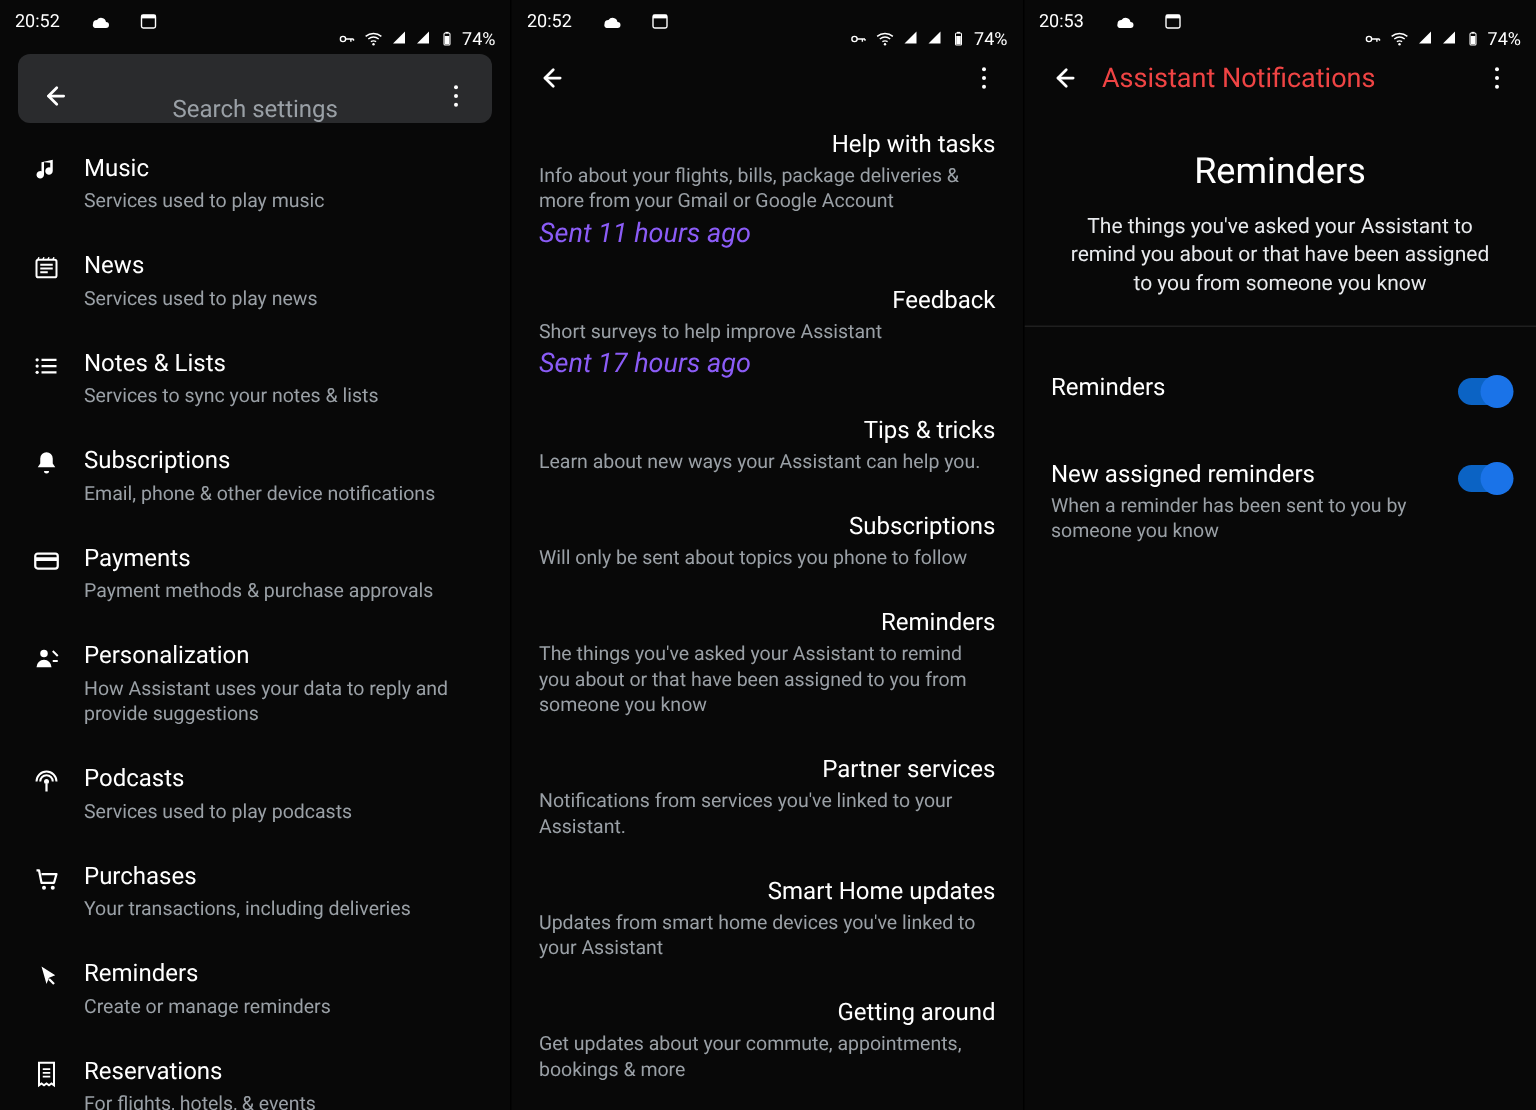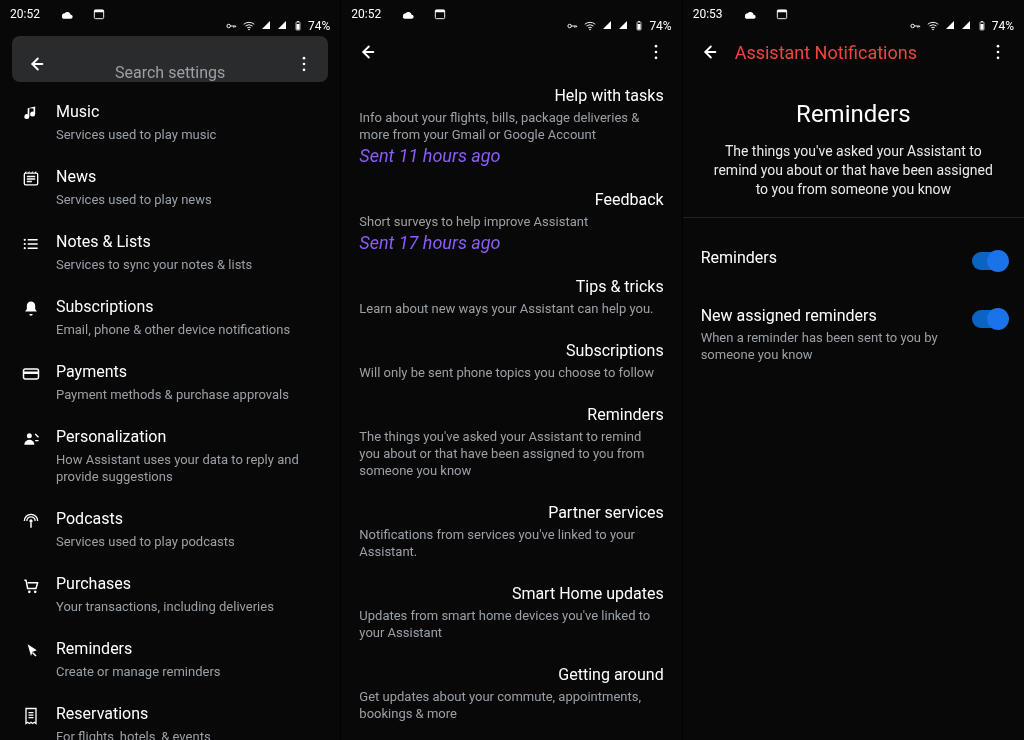--- a/index.html
+++ b/index.html
@@ -374,21 +374,21 @@
           <div class="ttl">Feedback</div>
           <div class="sub">Short surveys to help improve Assistant</div>
           <div class="meta">Sent 17 hours ago</div>
         </div>
         <div class="nrow">
           <div class="ttl">Tips &amp; tricks</div>
           <div class="sub">Learn about new ways your Assistant can help you.</div>
         </div>
         <div class="nrow">
           <div class="ttl">Subscriptions</div>
-          <div class="sub">Will only be sent phone topics you choose to follow</div>
+          <div class="sub">Will only be sent about topics you phone to follow</div>
         </div>
         <div class="nrow">
           <div class="ttl">Reminders</div>
           <div class="sub">The things you've asked your Assistant to remind you about or that have been assigned to you from someone you know</div>
         </div>
         <div class="nrow">
           <div class="ttl">Partner services</div>
           <div class="sub">Notifications from services you've linked to your Assistant.</div>
         </div>
         <div class="nrow">

